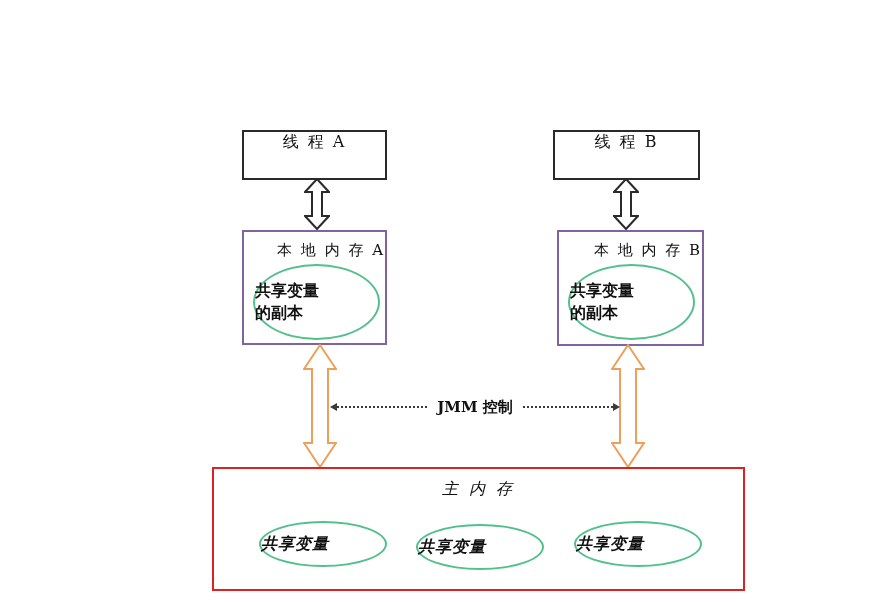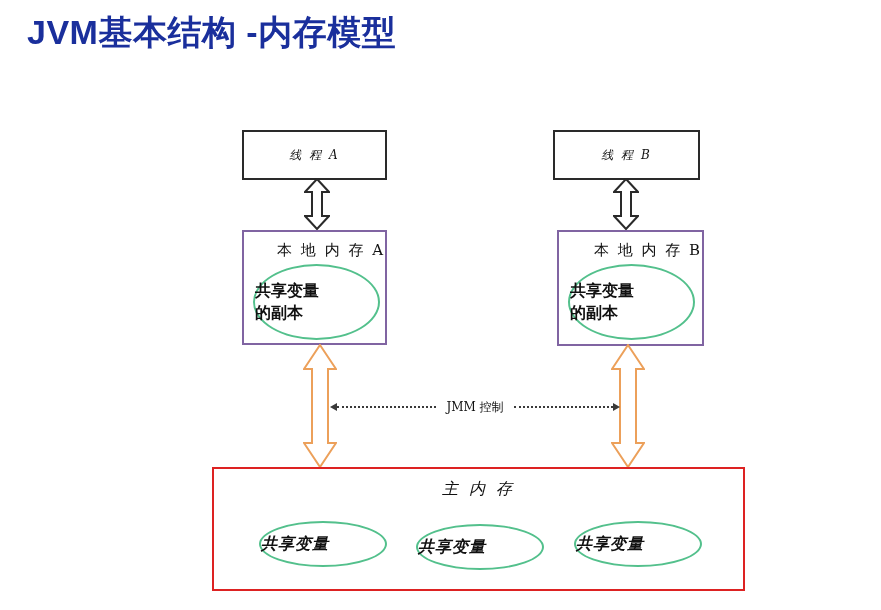--- a/index.html
+++ b/index.html
@@ -11,22 +11,22 @@
   }
   .title {
     position:absolute; left:27px; top:10px; margin:0;
     font-family:"Liberation Sans","DejaVu Sans",sans-serif;
     font-size:34px; font-weight:800; letter-spacing:0.5px;
     color:var(--c-title,#1a2f9c); white-space:nowrap;
   }
   .box { position:absolute; box-sizing:border-box; background:#fff; }
   .thread-box {
     border:2px solid var(--c-box-border,#2a2a2a);
-    display:flex; align-items:center; justify-content:center;
-    font-size:12px; letter-spacing:2px;font-style:italic;
+    display:flex; align-items:flex-start; justify-content:center;
+    font-size:16px; letter-spacing:2px;
   }
   .local-box { border:2px solid var(--c-local-border,#8064a2); }
   .local-label { text-align:right; margin-top:9px; font-size:15px; letter-spacing:2px; }
   .ellipse {
     position:absolute; box-sizing:border-box; background:#fff;
     border:2px solid var(--c-ellipse-border,#53c08c); border-radius:50%;
     display:flex; align-items:center; justify-content:flex-start;
   }
   .copy-text { font-size:16px; font-weight:700; line-height:1.4; text-align:left; }
   .copy-text span { display:block; }
@@ -38,28 +38,27 @@
   .varrow.black polygon { stroke:var(--c-arrow-black,#2a2a2a); }
   .varrow.orange polygon { stroke:var(--c-arrow-orange,#eca05a); }
   .jmm-row {
     position:absolute; left:330px; top:398px; width:290px; height:18px;
     display:flex; align-items:center;
   }
   .jmm-dots { flex:1; height:0; border-top:2px dotted var(--c-dotted,#3a3a3a); }
   .jmm-tri { width:0; height:0; border-top:4px solid transparent; border-bottom:4px solid transparent; flex:0 0 auto; }
   .jmm-tri.left  { border-right:7px solid var(--c-dotted,#3a3a3a); }
   .jmm-tri.right { border-left:7px solid var(--c-dotted,#3a3a3a); }
-  .jmm-label { padding:0 10px; font-size:12px; font-weight:400; white-space:nowrap; }
+  .jmm-label { padding:0 10px; font-size:15px; font-weight:700; white-space:nowrap; }
 </style>
 </head>
 <body>
 
 <div class="stage">
 
-  <h1 class="title">JVM基本结构 -内存模型</h1>
 
   <div class="box thread-box" style="left:242px;top:130px;width:145px;height:50px">
     <span>线 程 A</span>
   </div>
 
   <div class="box thread-box" style="left:553px;top:130px;width:147px;height:50px">
     <span>线 程 B</span>
   </div>
 
   <svg class="varrow black" style="left:304px;top:178px" width="26" height="52" viewBox="0 0 26 52" aria-hidden="true">

